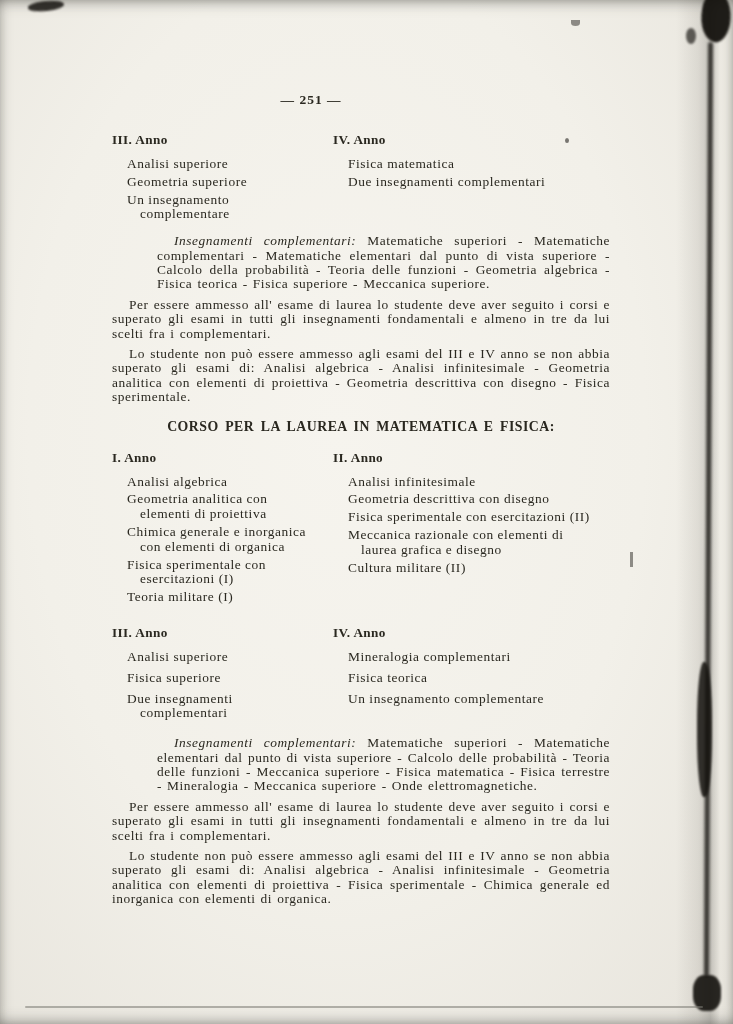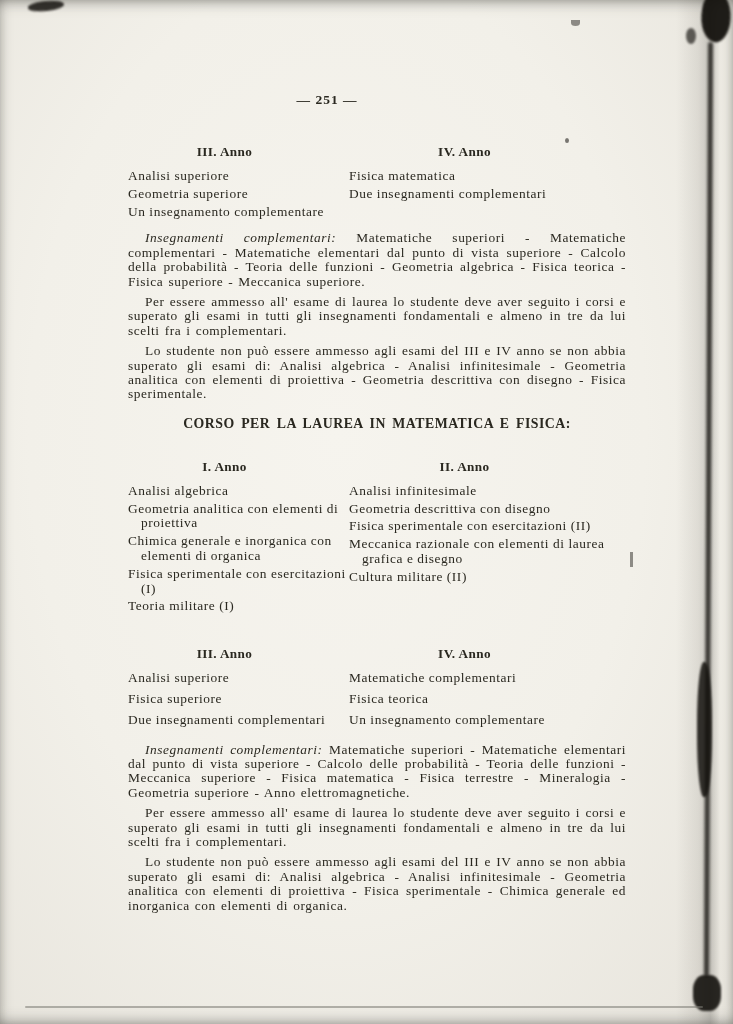--- a/index.html
+++ b/index.html
@@ -27,41 +27,41 @@
   .a2{left:701px;top:-8px;width:30px;height:50px;border-radius:35% 60% 40% 60%;transform:rotate(10deg);opacity:.95;}
   .a3{left:686px;top:28px;width:10px;height:16px;border-radius:50%;opacity:.65;}
   .a4{left:706px;top:42px;width:5px;height:935px;border-radius:4px;opacity:.8;filter:blur(1.6px);transform:rotate(.25deg);}
   .a5{left:697px;top:662px;width:15px;height:135px;border-radius:45%;opacity:.85;}
   .a6{left:693px;top:975px;width:28px;height:36px;border-radius:40%;opacity:.9;}
   .a7{left:565px;top:138px;width:4px;height:5px;border-radius:50%;opacity:.55;filter:blur(.4px);}
   .a8{left:571px;top:20px;width:9px;height:6px;border-radius:0 0 60% 60%;opacity:.45;filter:blur(.6px);}
   .a9{left:630px;top:552px;width:3px;height:15px;opacity:.45;filter:blur(.6px);}
   .a10{left:25px;top:1006px;width:678px;height:2px;background:#7d7c75;opacity:.55;filter:blur(.5px);border-radius:1px;}
 
-  .content{position:absolute;left:128px;top:92px;width:498px;z-index:2;}
+  .content{position:absolute;left:112px;top:92px;width:498px;z-index:2;}
   .pagenum{
     font-weight:bold;font-size:13.5px;letter-spacing:1px;text-align:center;
     transform:translateX(-50px);margin:0 0 24px;
   }
   .cols{display:flex;}
   .col-l{flex:0 0 221px;width:221px;}
   .col-r{flex:1;}
-  .yh{font-weight:bold;font-size:13.2px;letter-spacing:.4px;text-align:center;margin:12px 0 9px;}
+  .yh{font-weight:bold;font-size:13.2px;letter-spacing:.4px;text-align:left;margin:0 0 9px;}
   .col-l .yh{padding-right:28px;}
   .col-r .yh{padding-right:46px;}
   .item{
     font-size:13.4px;line-height:14.8px;letter-spacing:.55px;
-    margin:0 0 3px;padding-left:13px;text-indent:-13px;
+    margin:0 15px 3px;padding-left:13px;text-indent:-13px;
   }
   .spaced .item{margin-bottom:6px;}
   .para{
     font-size:13.4px;line-height:14.4px;letter-spacing:.55px;word-spacing:1.2px;
     text-align:justify;text-indent:17px;margin:6px 0 0;
   }
-  .cols + .para{margin-top:9px;}
+  .cols + .para{margin-top:9px;margin-left:45px;}
   .lead{font-style:italic;}
   .heading{
     font-size:13.8px;font-weight:bold;text-align:center;
     letter-spacing:.5px;word-spacing:2.5px;margin:14px 0 15px;
   }
   .cols.mt{margin-top:17px;}
 </style>
 </head>
 <body>
 
@@ -124,24 +124,24 @@
 
     <div class="cols mt spaced">
       <div class="col-l">
         <div class="yh">III. Anno</div>
         <div class="item">Analisi superiore</div>
         <div class="item">Fisica superiore</div>
         <div class="item">Due insegnamenti complementari</div>
       </div>
       <div class="col-r">
         <div class="yh">IV. Anno</div>
-        <div class="item">Matematiche complementari</div>
+        <div class="item">Mineralogia complementari</div>
         <div class="item">Fisica teorica</div>
         <div class="item">Un insegnamento complementare</div>
       </div>
     </div>
 
-    <p class="para"><span class="lead">Insegnamenti complementari:</span> <span>Matematiche superiori - Matematiche elementari dal punto di vista superiore - Calcolo delle probabilità - Teoria delle funzioni - Meccanica superiore - Fisica matematica - Fisica terrestre - Mineralogia - Geometria superiore - Anno elettromagnetiche.</span></p>
+    <p class="para"><span class="lead">Insegnamenti complementari:</span> <span>Matematiche superiori - Matematiche elementari dal punto di vista superiore - Calcolo delle probabilità - Teoria delle funzioni - Meccanica superiore - Fisica matematica - Fisica terrestre - Mineralogia - Meccanica superiore - Onde elettromagnetiche.</span></p>
     <p class="para">Per essere ammesso all' esame di laurea lo studente deve aver seguito i corsi e superato gli esami in tutti gli insegnamenti fondamentali e almeno in tre da lui scelti fra i complementari.</p>
     <p class="para">Lo studente non può essere ammesso agli esami del III e IV anno se non abbia superato gli esami di: Analisi algebrica - Analisi infinitesimale - Geometria analitica con elementi di proiettiva - Fisica sperimentale - Chimica generale ed inorganica con elementi di organica.</p>
 
   </div>
 </div>
 
 </body></html>

